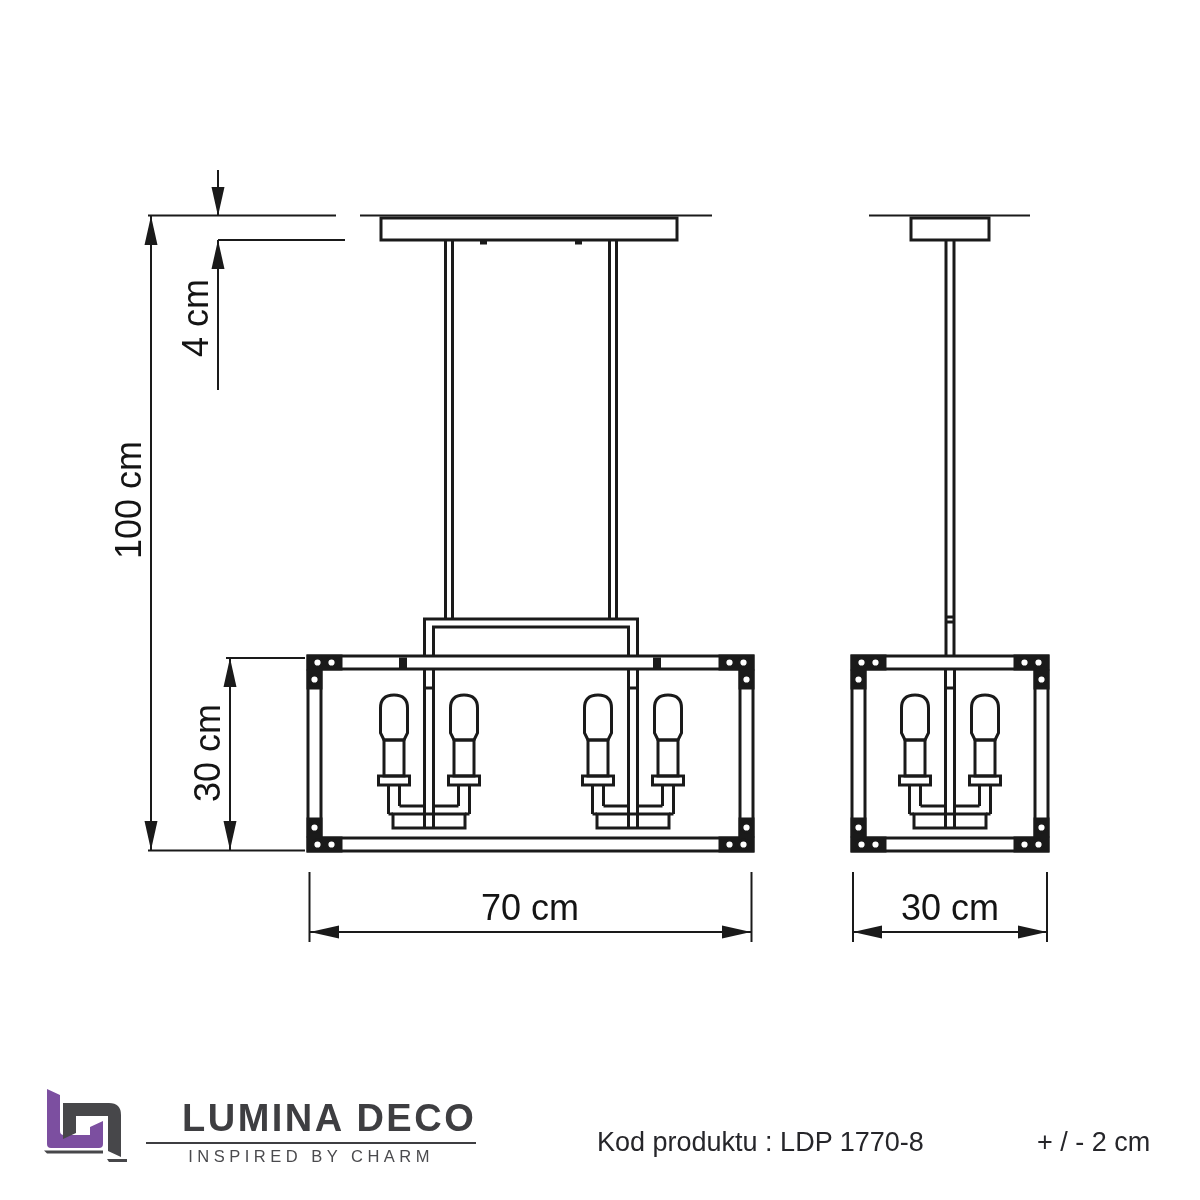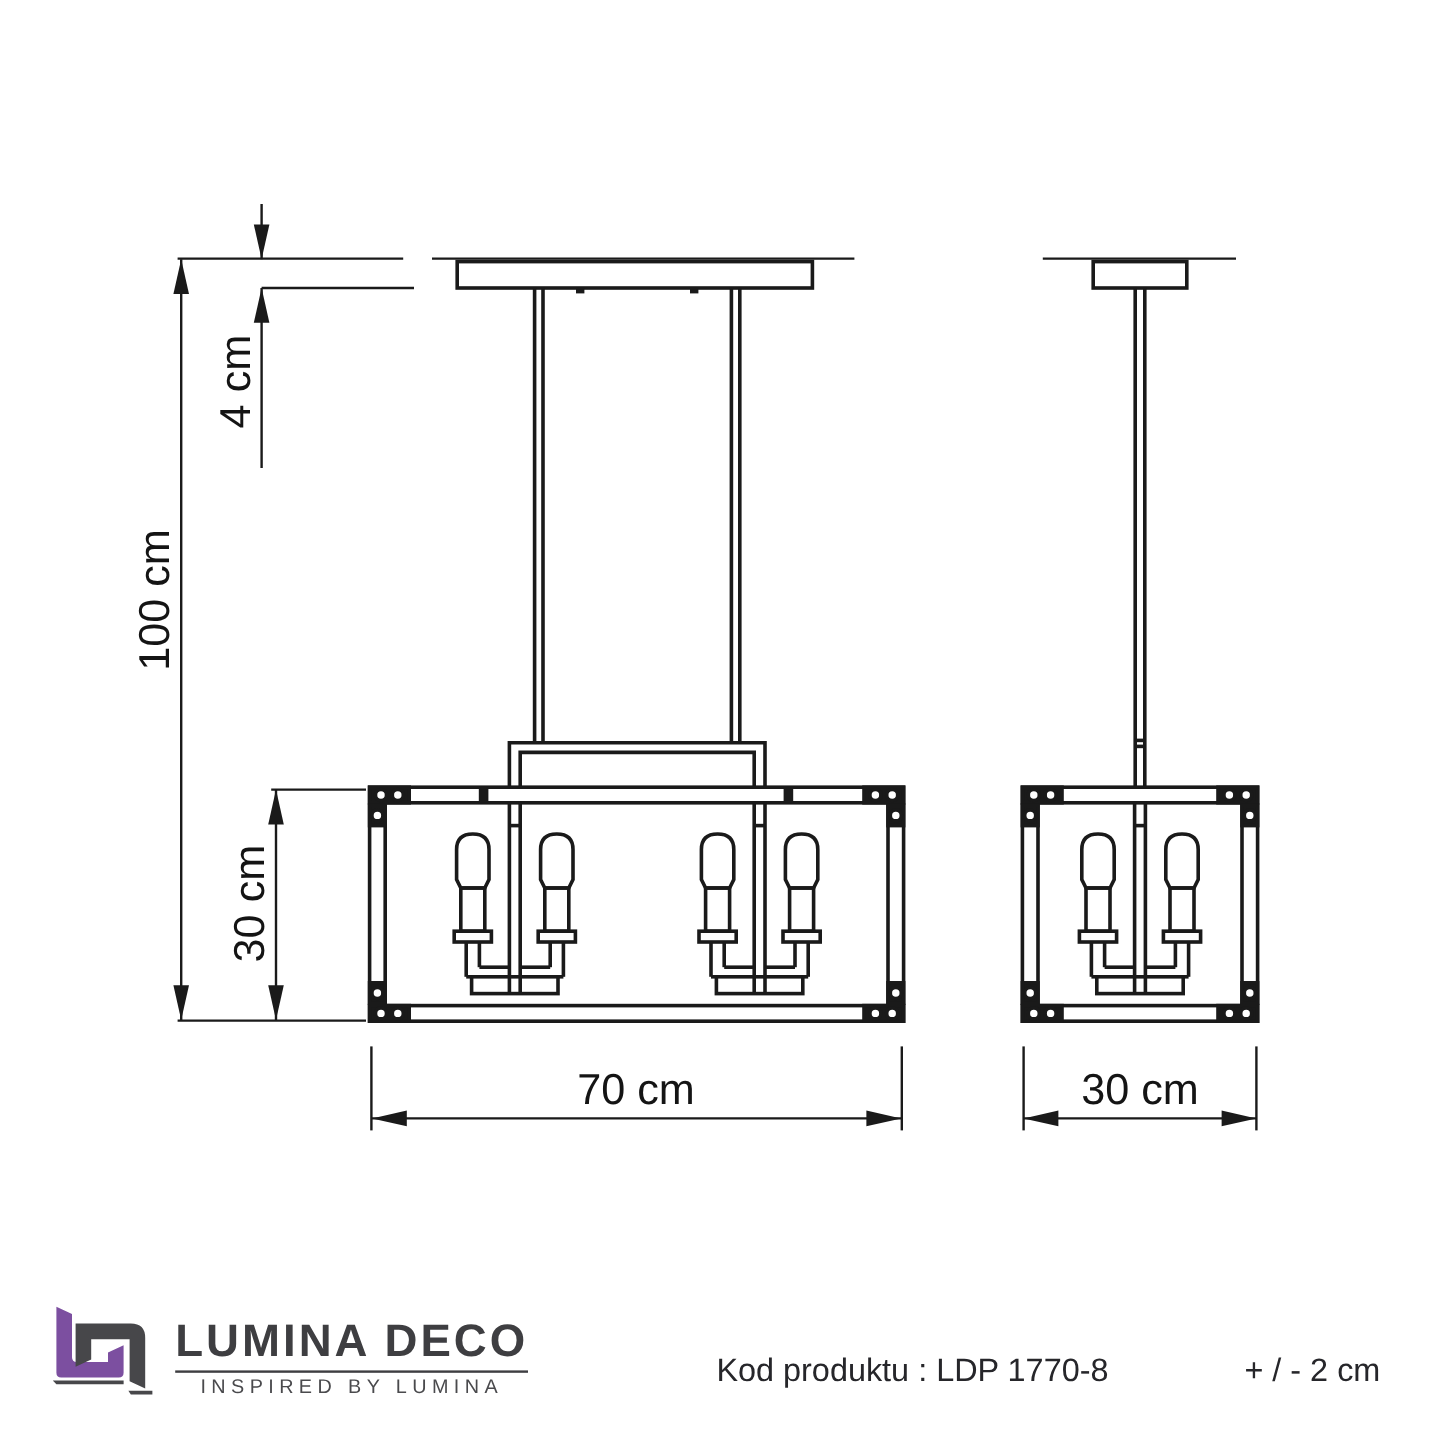--- a/index.html
+++ b/index.html
@@ -12,21 +12,21 @@
   .draw   { stroke:#1a1a1a; stroke-width:3;  fill:none; }
   .thin   { stroke:#1a1a1a; stroke-width:2;  fill:none; }
   .fillk  { fill:#1a1a1a; stroke:none; }
   .dimtxt { font-family:"Liberation Sans", sans-serif; font-size:36px; fill:#141414; }
 
   .footer  { position:absolute; left:0; top:1080px; width:1200px; height:120px; }
   .logo    { position:absolute; left:38px; top:4px; display:flex; gap:16px; }
   .logo-mark { display:block; }
   .logo-text { padding-top:15px; }
   .brand   { font-size:38px; font-weight:bold; letter-spacing:2.5px; color:#3e3e41;
-             white-space:nowrap; line-height:1; }
+             white-space:nowrap; line-height:1;margin-left:36px; }
   .tagline-wrap { border-top:2.5px solid #3e3e41; margin-top:5px; padding-top:4px; text-align:center; }
   .tagline { font-size:16.5px; letter-spacing:4.5px; color:#4a4a4d; white-space:nowrap; line-height:1; }
   .product-code { position:absolute; left:597px; top:47px; font-size:27px; color:#26262a;
                   font-weight:500; white-space:nowrap; }
   .tolerance    { position:absolute; left:991px; top:47px; font-size:27px; color:#26262a;
                   font-weight:500; white-space:nowrap;margin-left:46px; }
 </style>
 </head>
 <body>
 
@@ -161,20 +161,20 @@
     <div class="logo">
       <svg class="logo-mark" width="92" height="82" viewBox="0 0 92 80">
         <path fill="#7c4fa0" d="M9,4 L22,10 L22,46 Q22,50 26,50 L52,50 L52,42 L65,36 L65,59 Q65,63 61,63 L13,63 Q9,63 9,59 Z"></path>
         <path fill="#47474a" d="M25,18 L71,18 Q83,18 83,30 L83,72 L70,66 L70,31 L38,31 L38,48 L25,54 Z"></path>
         <polygon fill="#47474a" points="6,65.5 65,65.5 65,68.5 9,68.5"></polygon>
         <polygon fill="#47474a" points="69,74 89,74 89,77 71,77"></polygon>
       </svg>
       <div class="logo-text">
         <div class="brand">LUMINA DECO</div>
         <div class="tagline-wrap">
-          <div class="tagline">INSPIRED BY LUMINA</div>
+          <div class="tagline">INSPIRED BY CHARM</div>
         </div>
       </div>
     </div>
     <div class="product-code">Kod produktu : LDP 1770-8</div>
     <div class="tolerance">+ / - 2 cm</div>
   </div>
 </div>
 
 </body></html>

